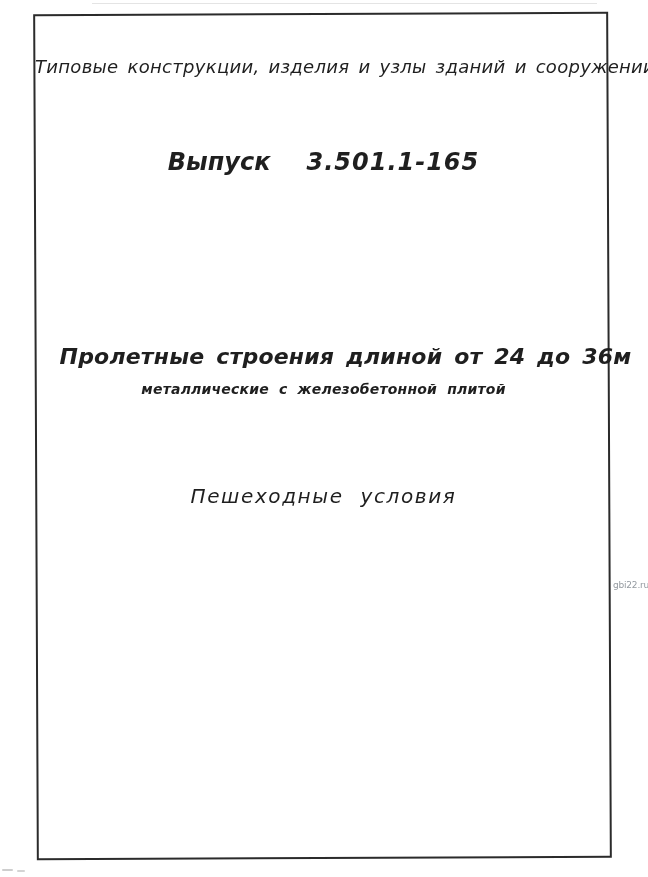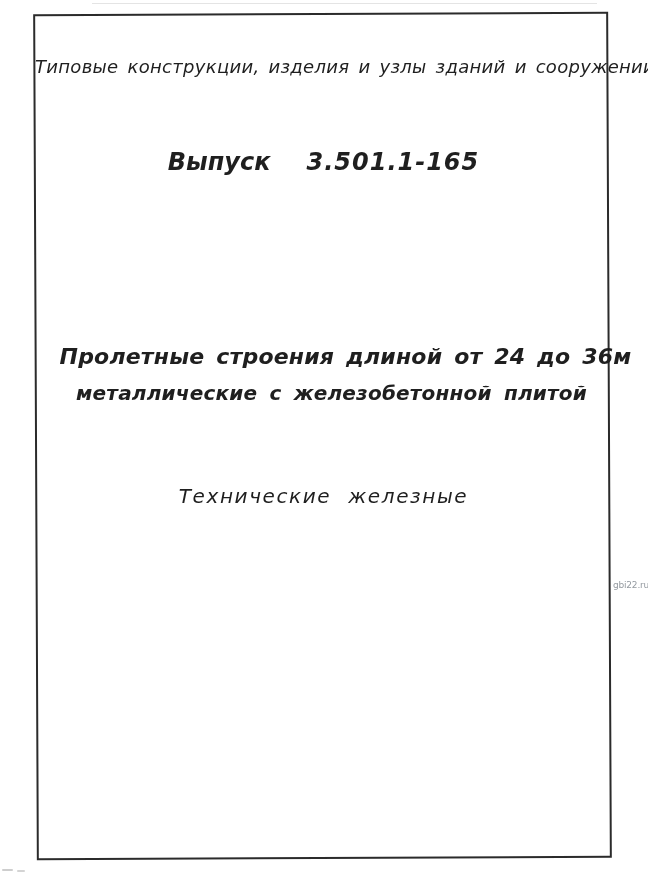--- a/index.html
+++ b/index.html
@@ -106,25 +106,24 @@
   .subtitle-line1 {
     top: 344px;
     font-size: 22px;
     font-weight: 700;
     letter-spacing: 0.2px;
     word-spacing: 4px;
     margin-left: 22px;
   }
   .subtitle-line2 {
     top: 381px;
-    font-size: 20px;
+    font-size: 14px;
     font-weight: 700;
     letter-spacing: 0.2px;
     word-spacing: 5px;
-    padding-left: 8px;
   }
   .plates-line {
     top: 437px;
     font-size: 21px;
     font-weight: 700;
     word-spacing: 13px;
     letter-spacing: 0.4px;
   }
   .spec-line {
     top: 484px;
@@ -159,20 +158,20 @@
     <span>Выпуск</span><span class="series-number">3.501.1-165</span>
   </div>
 
 
 
   <div class="line subtitle-line1">Пролетные строения длиной от 24 до 36м</div>
 
   <div class="line subtitle-line2">металлические с железобетонной плитой</div>
 
 
-  <div class="line spec-line">Технические железные</div>
+  <div class="line spec-line">Пешеходные условия</div>
 
   <div class="watermark">gbi22.ru</div>
 
   <div class="artifact-dash1"></div>
   <div class="artifact-dash2"></div>
 
 </div>
 
 </body></html>

